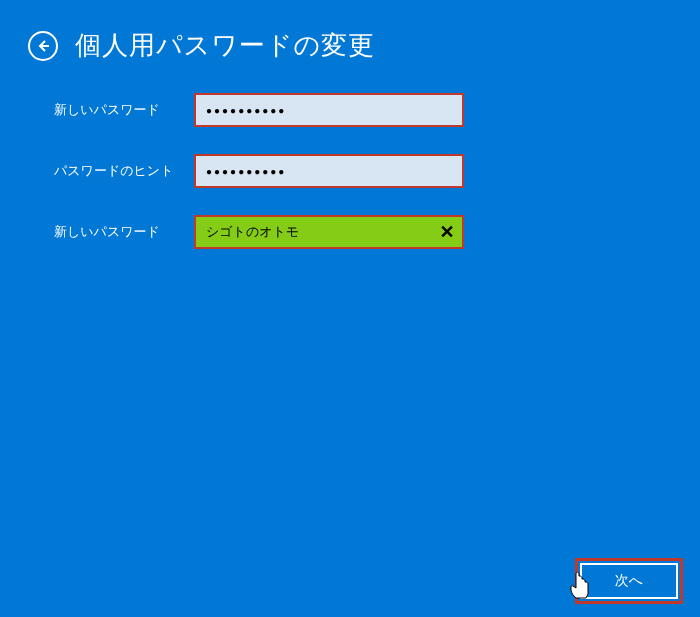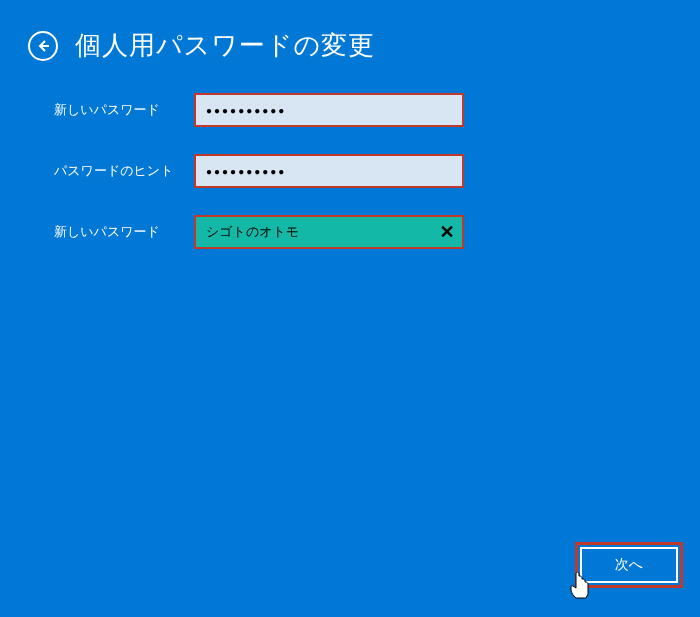--- a/index.html
+++ b/index.html
@@ -61,40 +61,40 @@
       font-size: 13px;
       font-family: inherit;
       outline: none;
     }
     .input.pwd {
       background: #d8e6f3;
       letter-spacing: 2px;
       font-size: 10px;
     }
     .input.hint {
-      background: #14b8a6;
+      background: #84cc16;
       padding-right: 48px;
     }
     .clear-btn {
       position: absolute;
       right: 2px;
       top: 2px;
       bottom: 2px;
       width: 30px;
       display: flex;
       align-items: center;
       justify-content: center;
       cursor: pointer;
       font-size: 18px;
       font-weight: bold;
       color: #000;
     }
     .footer {
       position: absolute;
-      bottom: 34px;
+      bottom: 18px;
       right: 22px;
       display: flex;
       gap: 12px;
       align-items: center;
     }
     .btn {
       height: 36px;
       min-width: 98px;
       border: 2px solid #fff;
       background: transparent;

